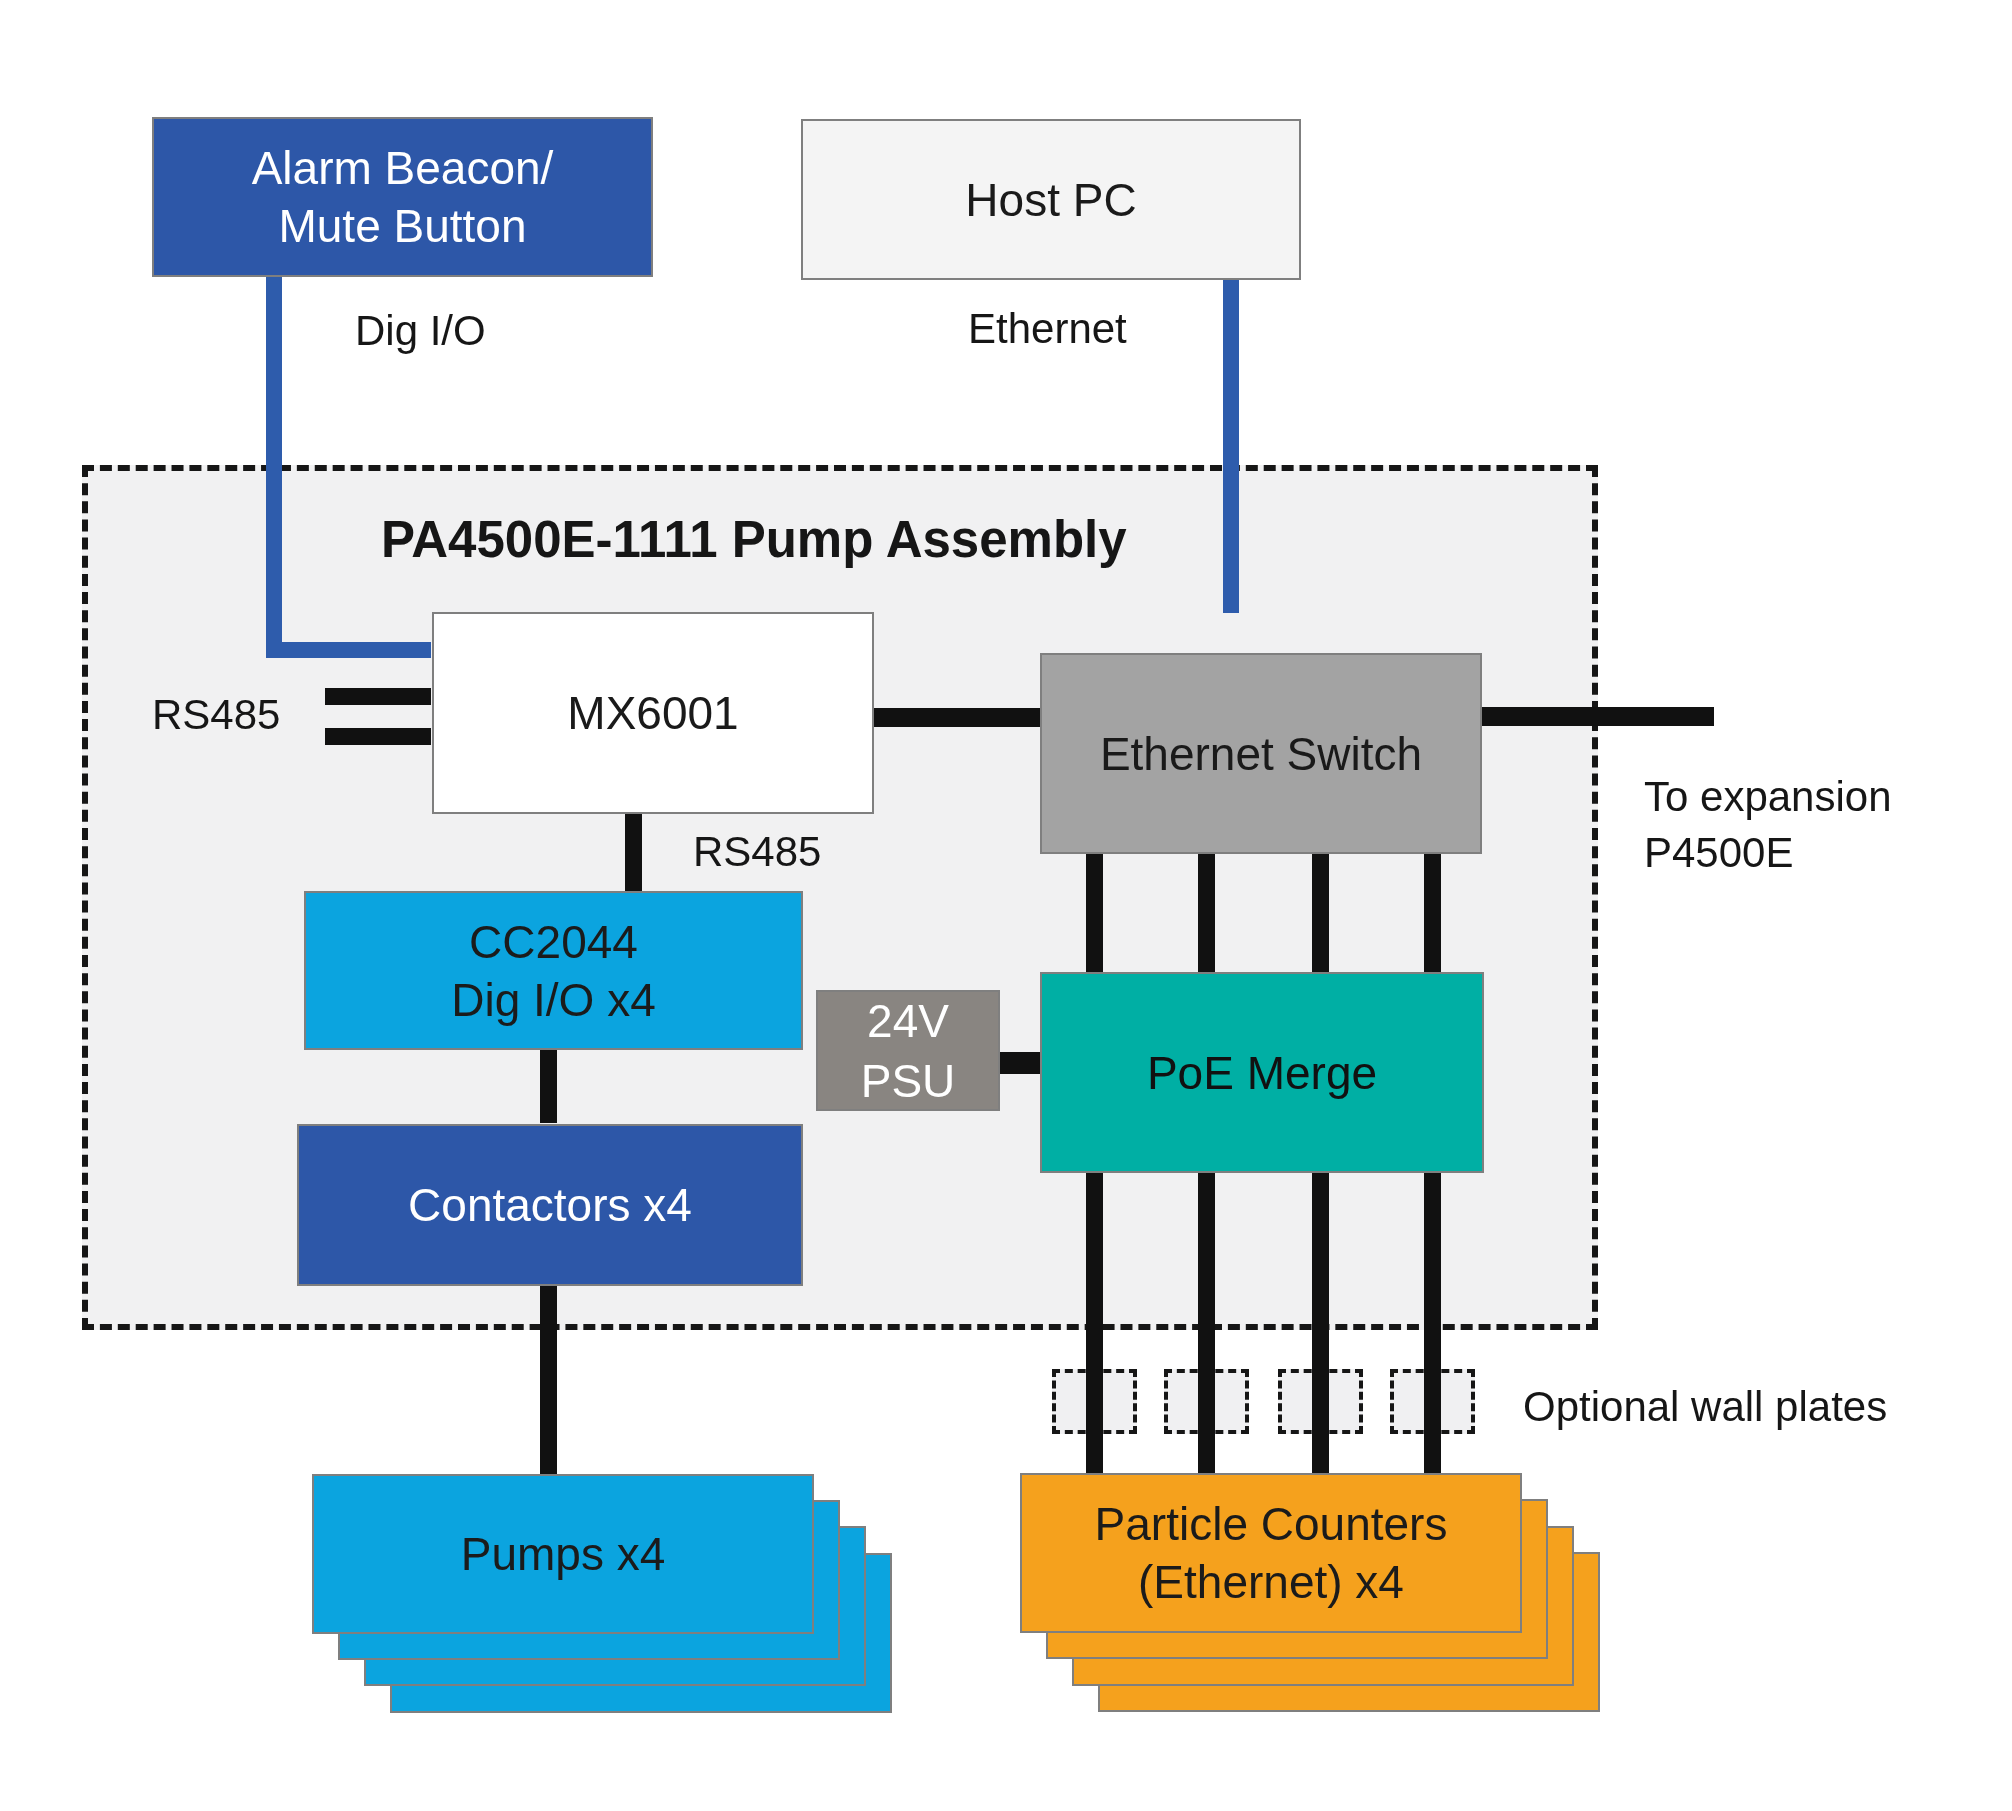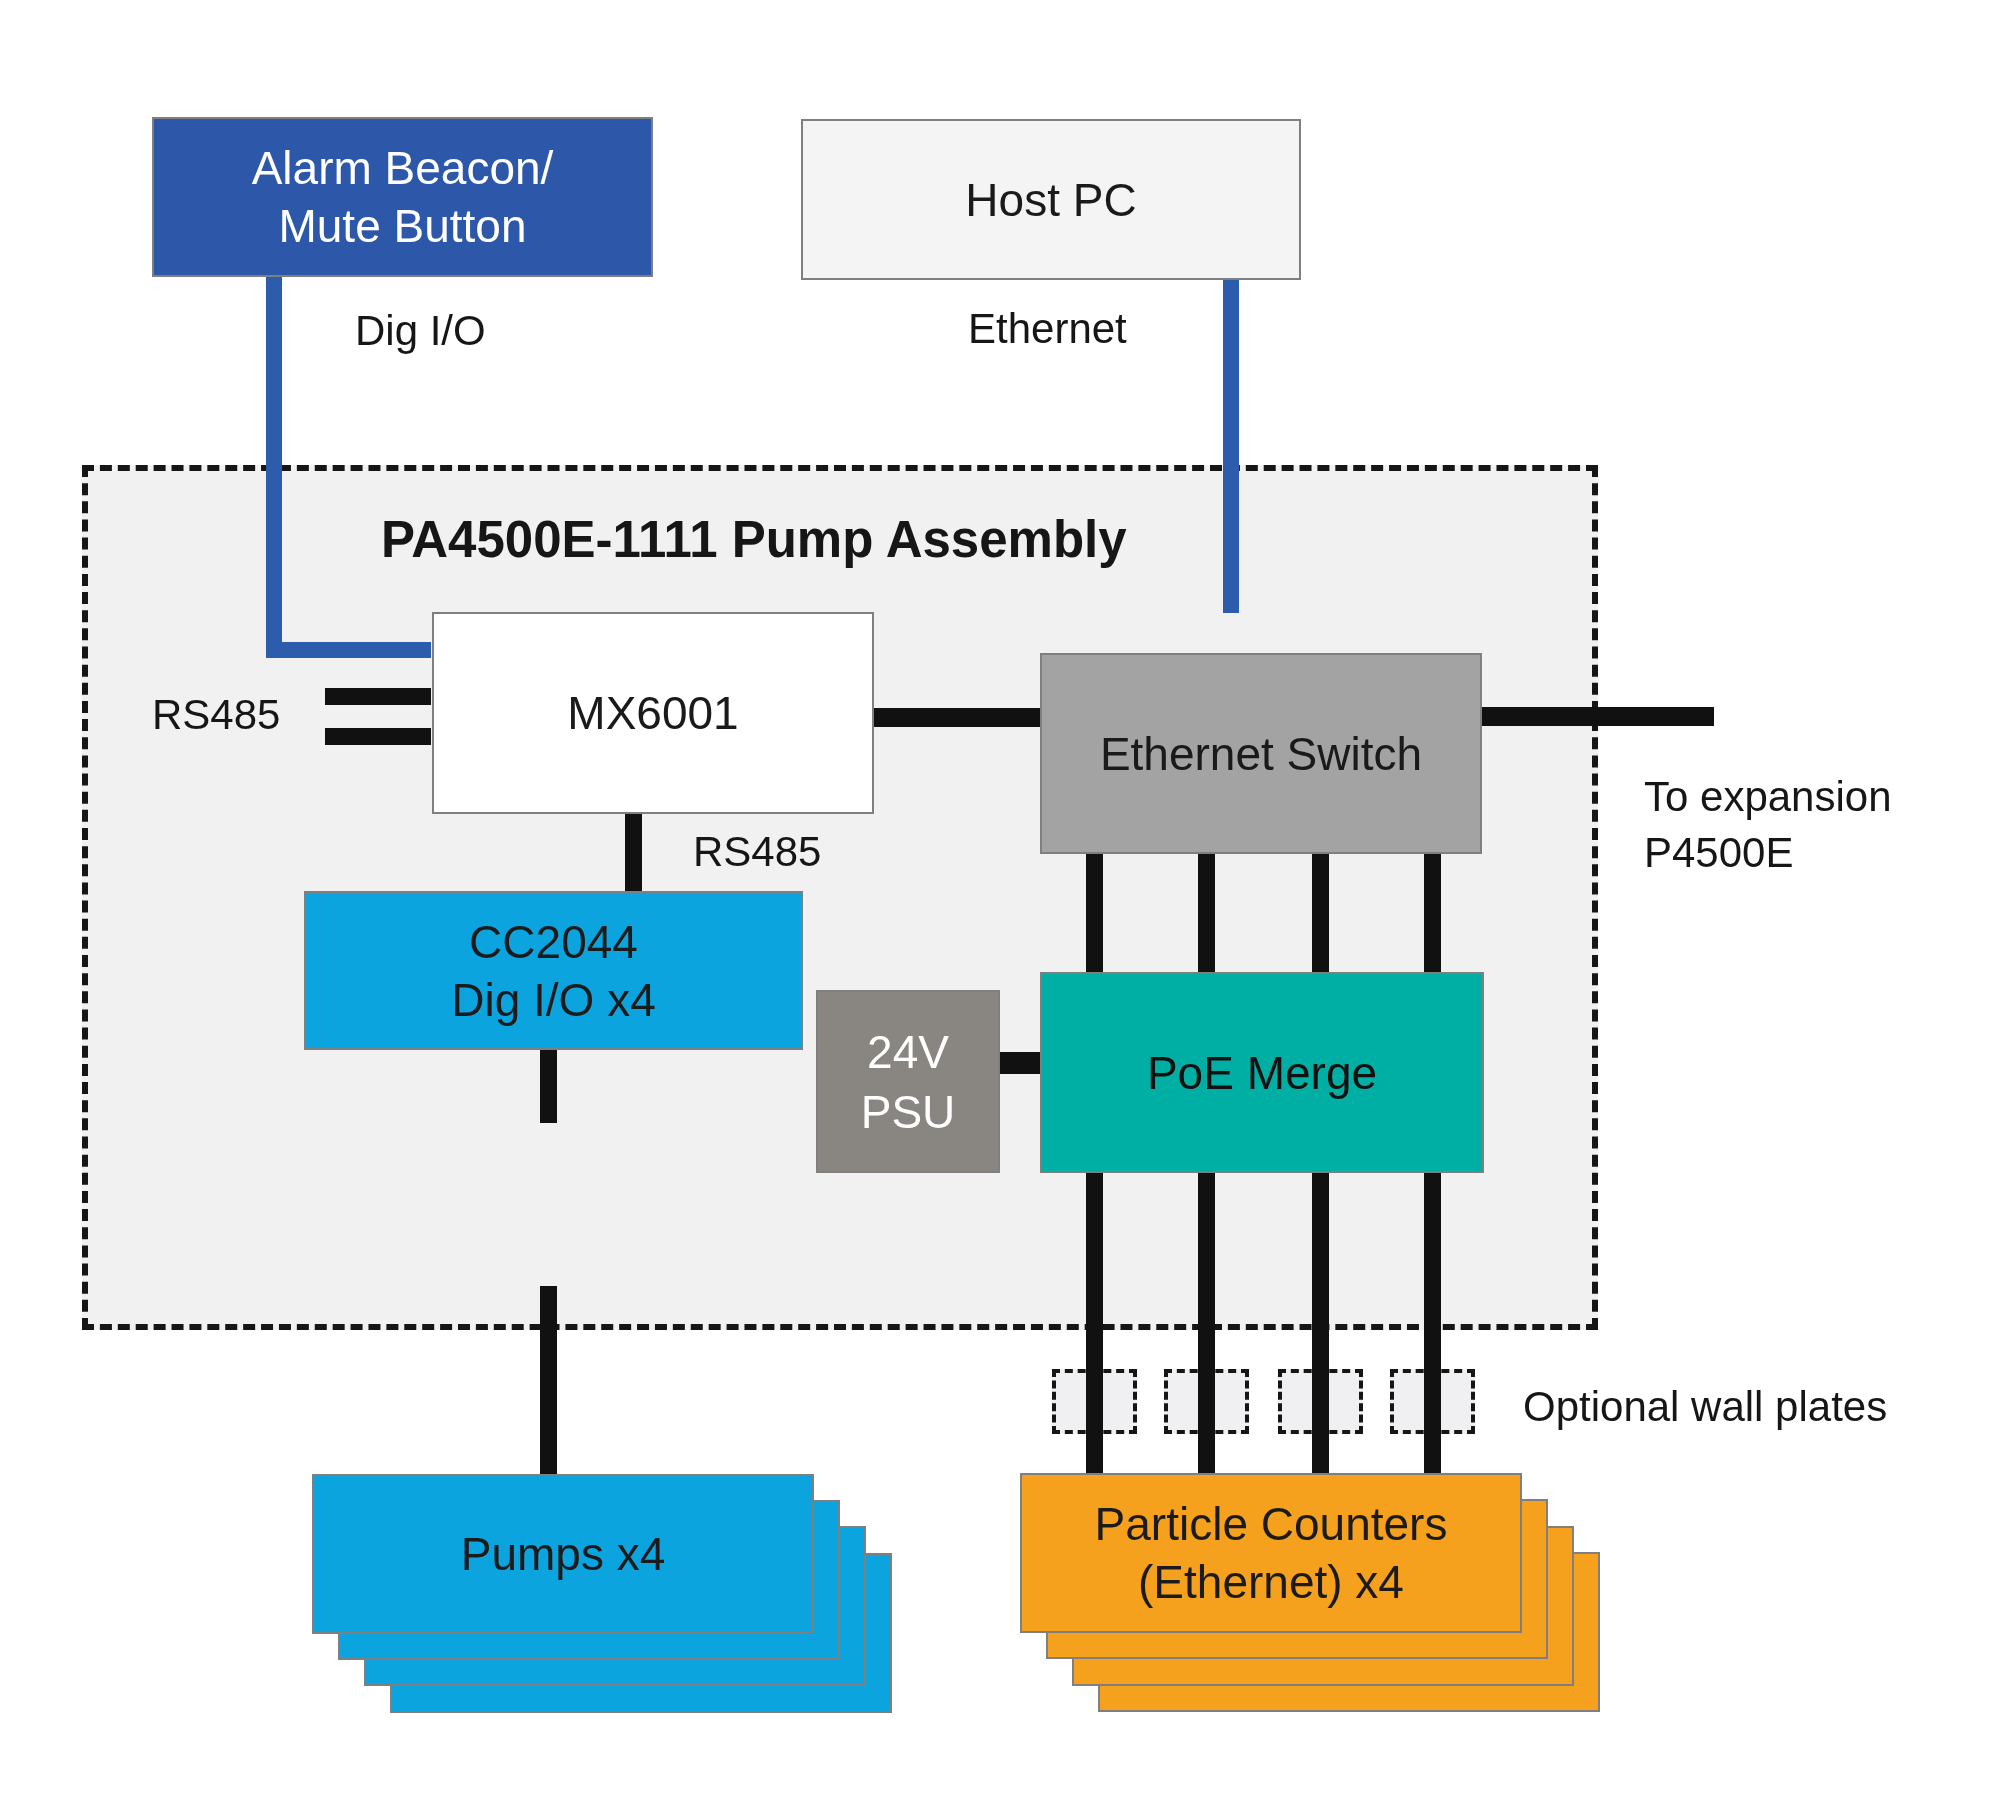--- a/index.html
+++ b/index.html
@@ -37,21 +37,21 @@
   .lbl{
     position:absolute;
     font-size:42px;line-height:56px;color:#161616;
     white-space:nowrap;
   }
   .alarm{left:152px;top:117px;width:501px;height:160px;background:#2d57a8;color:#ffffff;line-height:58px;}
   .host{left:801px;top:119px;width:500px;height:161px;background:#f4f4f4;}
   .mx{left:432px;top:612px;width:442px;height:202px;background:#ffffff;}
   .eswitch{left:1040px;top:613px;width:442px;height:201px;background:#a3a3a3;margin-top:40px;}
   .cc{left:304px;top:891px;width:499px;height:159px;background:#0ba4df;color:#1b1b1b;line-height:58px;}
-  .psu{left:816px;top:990px;width:184px;height:183px;background:#898581;color:#ffffff;line-height:60px;}
+  .psu{left:816px;top:990px;width:184px;height:121px;background:#898581;color:#ffffff;line-height:60px;}
   .poe{left:1040px;top:972px;width:444px;height:201px;background:#00afa4;color:#111111;text-align:right;}
   .contactors{left:297px;top:1124px;width:506px;height:162px;background:#2d57a8;color:#ffffff;}
   .stackbox{
     position:absolute;width:502px;height:160px;
     box-sizing:border-box;border:2.9px solid #7f7f7f;
     display:flex;flex-direction:column;align-items:center;justify-content:center;
     font-size:46px;line-height:58px;text-align:center;color:#1b1b1b;
   }
   .pumpfill{background:#0ba4df;}
   .counterfill{background:#f5a11d;}
@@ -118,20 +118,23 @@
 
   <div class="box psu">
     <span>24V</span>
     <span>PSU</span>
   </div>
 
   <div class="box poe">
     <span>PoE Merge</span>
   </div>
 
+  <div class="box contactors">
+    <span>Contactors x4</span>
+  </div>
 
   <div class="stackbox pumpfill" style="left:390px;top:1553px;"></div>
   <div class="stackbox pumpfill" style="left:364px;top:1526px;"></div>
   <div class="stackbox pumpfill" style="left:338px;top:1500px;"></div>
   <div class="stackbox pumpfill" style="left:312px;top:1474px;">
     <span>Pumps x4</span>
   </div>
 
   <div class="stackbox counterfill" style="left:1098px;top:1552px;"></div>
   <div class="stackbox counterfill" style="left:1072px;top:1526px;"></div>

